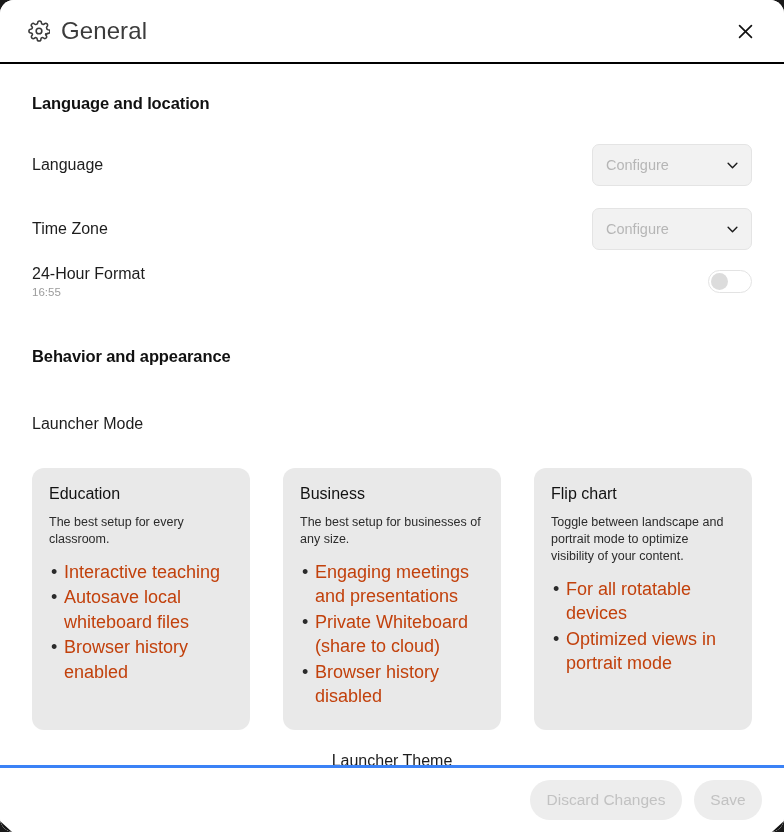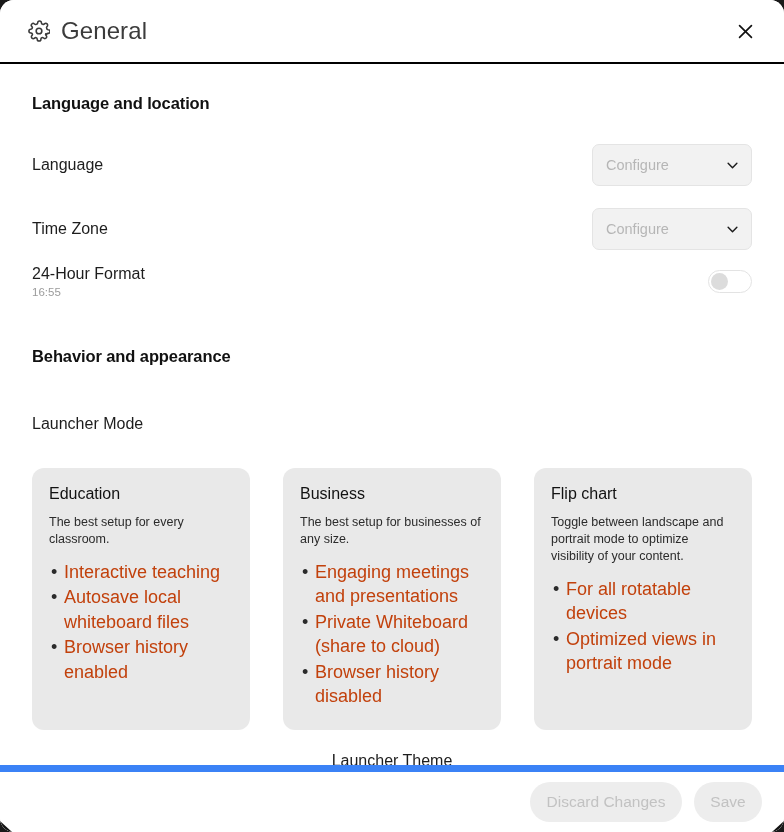--- a/index.html
+++ b/index.html
@@ -179,21 +179,21 @@
     align-items: center;
     min-height: 52px;
     cursor: pointer;
   }
   .r-theme { margin-top: 22px; flex-direction: column; }
   .arrow { width: 21px; height: 21px; color: #131313; display: block; }
 
   
   .footer {
     flex: 0 0 67px;
-    border-top: 7px solid #3b82f6;
+    border-top: 3px solid #3b82f6;
     display: flex;
     align-items: center;
     justify-content: flex-end;
     gap: 12px;
     padding: 0 22px;
     background: #ffffff;
   }
   .btn {
     height: 40px;
     border-radius: 20px;

